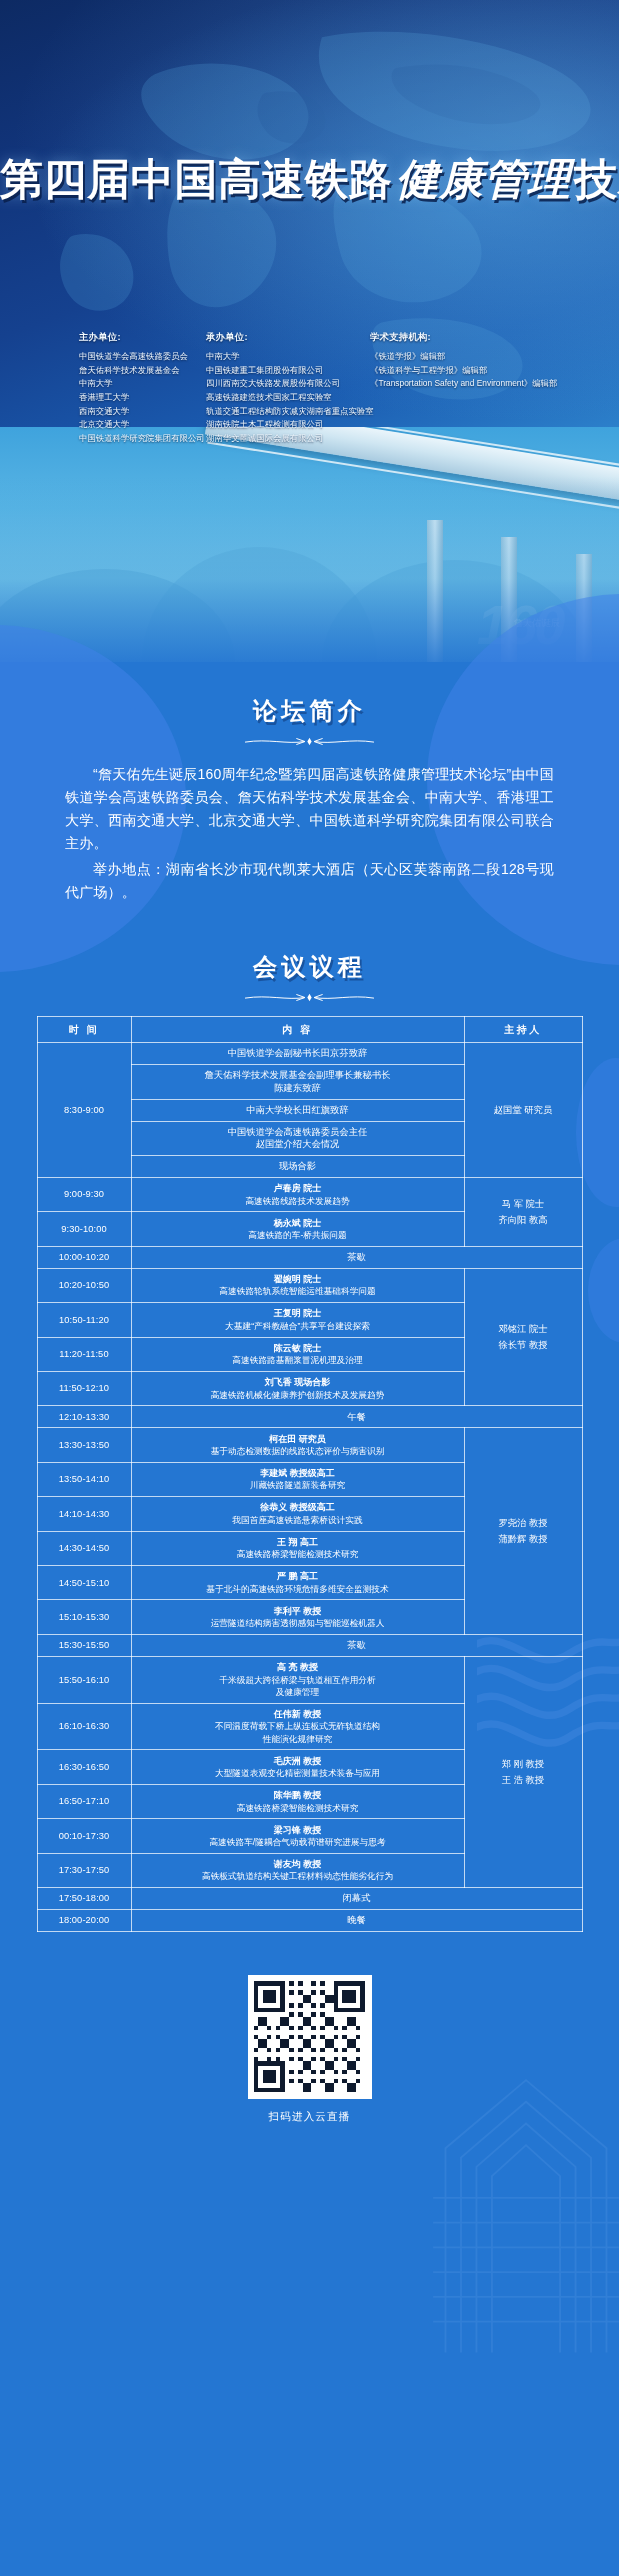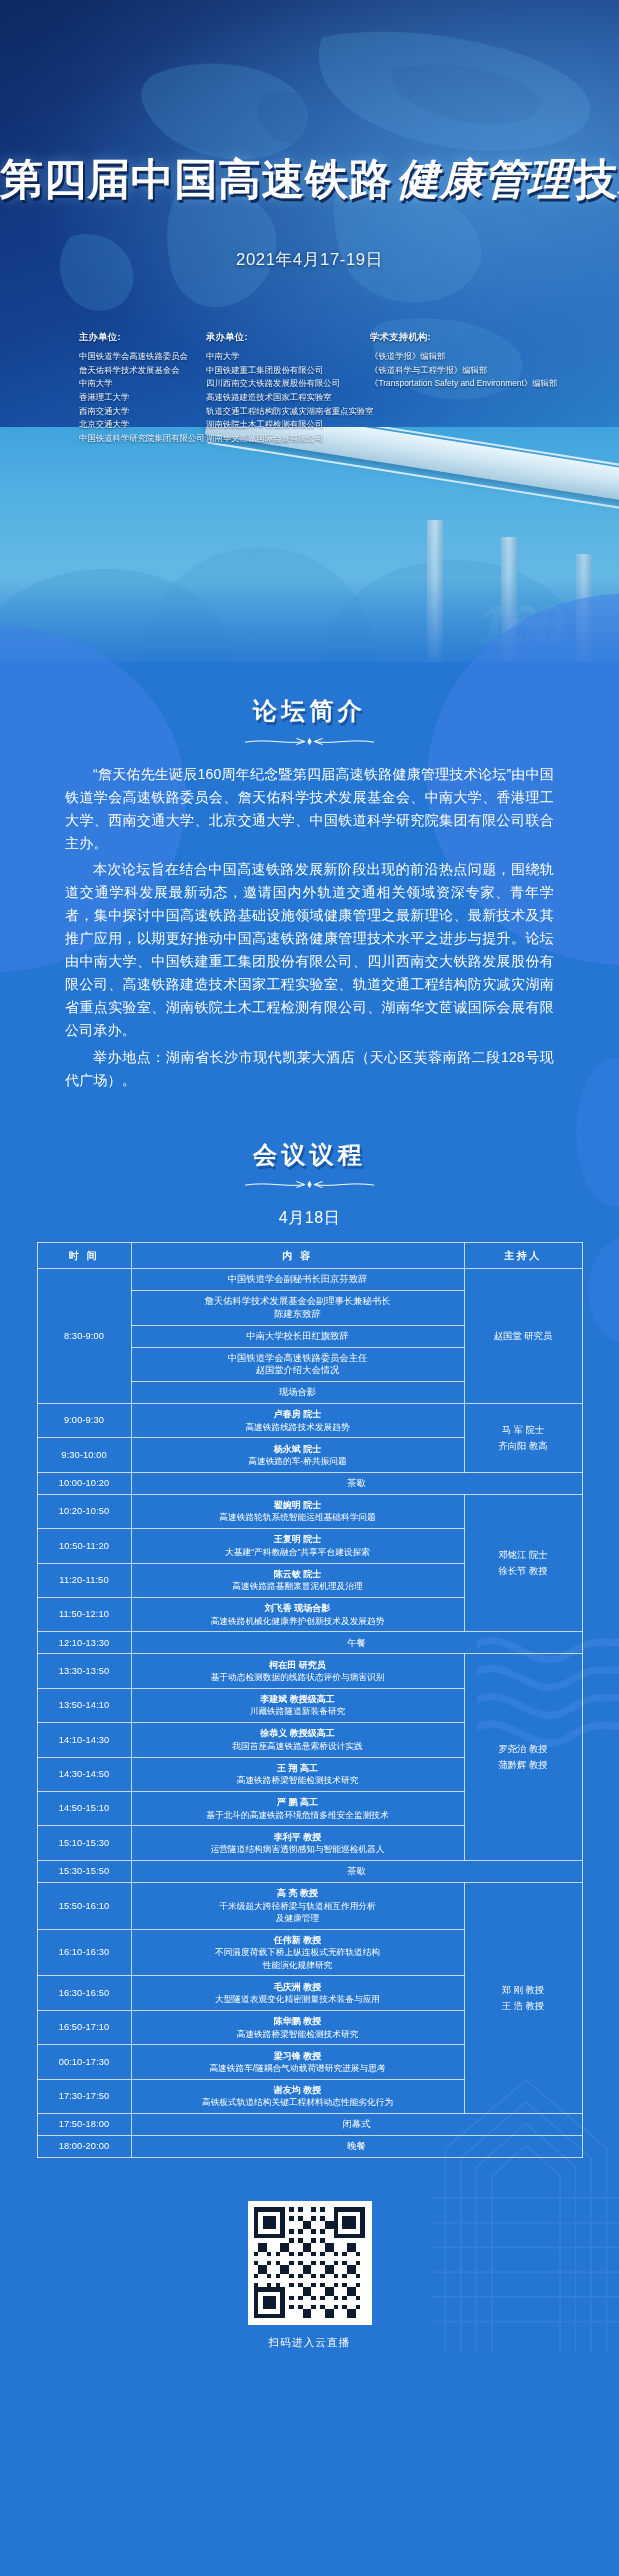--- a/index.html
+++ b/index.html
@@ -313,21 +313,20 @@
       <div class="hero-160">160</div>
       <div class="hero-160-cap">詹天佑诞辰</div>
     </div>
 
     <div class="hero-bottom-fade"></div>
 
     <h1 class="main-title">
       <span>第四届中国高速铁路</span><span class="script">健康管理</span><span>技术论坛</span>
     </h1>
 
-    <div class="hero-date">2021年4月17-19日</div>
 
     <div class="orgs">
       <div class="org-col c1">
         <div class="org-head">主办单位:</div>
         <div class="org-item">中国铁道学会高速铁路委员会</div>
         <div class="org-item">詹天佑科学技术发展基金会</div>
         <div class="org-item">中南大学</div>
         <div class="org-item">香港理工大学</div>
         <div class="org-item">西南交通大学</div>
         <div class="org-item">北京交通大学</div>
@@ -388,40 +387,38 @@
             <path d="M86,4 L100,9 L86,14"></path>
             <path d="M129,4 L115,9 L129,14"></path>
           </g>
           <path d="M107.5,3 L111,9 L107.5,15 L104,9 Z" fill="#ffffff"></path>
         </svg>
       </div>
     </div>
 
     <div class="intro">
       <p>“詹天佑先生诞辰160周年纪念暨第四届高速铁路健康管理技术论坛”由中国铁道学会高速铁路委员会、詹天佑科学技术发展基金会、中南大学、香港理工大学、西南交通大学、北京交通大学、中国铁道科学研究院集团有限公司联合主办。</p>
-      <p>本次论坛旨在结合中国高速铁路发展新阶段出现的前沿热点问题，围绕轨道交通学科发展最新动态，邀请国内外轨道交通相关领域资深专家、青年学者，集中探讨中国高速铁路基础设施领域健康管理之最新理论、最新技术及其推广应用，以期更好推动中国高速铁路健康管理技术水平之进步与提升。论坛由中南大学、中国铁建重工集团股份有限公司、四川西南交大铁路发展股份有限公司、高速铁路建造技术国家工程实验室、轨道交通工程结构防灾减灾湖南省重点实验室、湖南铁院土木工程检测有限公司、湖南华文茝诚国际会展有限公司承办。</p>
       <p>举办地点：湖南省长沙市现代凯莱大酒店（天心区芙蓉南路二段128号现代广场）。</p>
     </div>
 
     <div class="section-head" style="padding-top:43px;">
       <div class="section-title">会议议程</div>
       <div class="divider">
         <svg viewBox="0 0 215 18" width="133" height="11">
           <g stroke="#ffffff" stroke-width="1.6" fill="none">
             <path d="M2,10 C40,4 70,14 100,9"></path>
             <path d="M213,10 C175,4 145,14 115,9"></path>
             <path d="M86,4 L100,9 L86,14"></path>
             <path d="M129,4 L115,9 L129,14"></path>
           </g>
           <path d="M107.5,3 L111,9 L107.5,15 L104,9 Z" fill="#ffffff"></path>
         </svg>
       </div>
     </div>
 
-    <div class="day-label">4月18日</div>
 
     <table class="agenda">
       <colgroup>
         <col class="c-time">
           <col class="c-body">
           <col class="c-host">
       </colgroup>
       <thead>
         <tr>
           <th>时 间</th>

